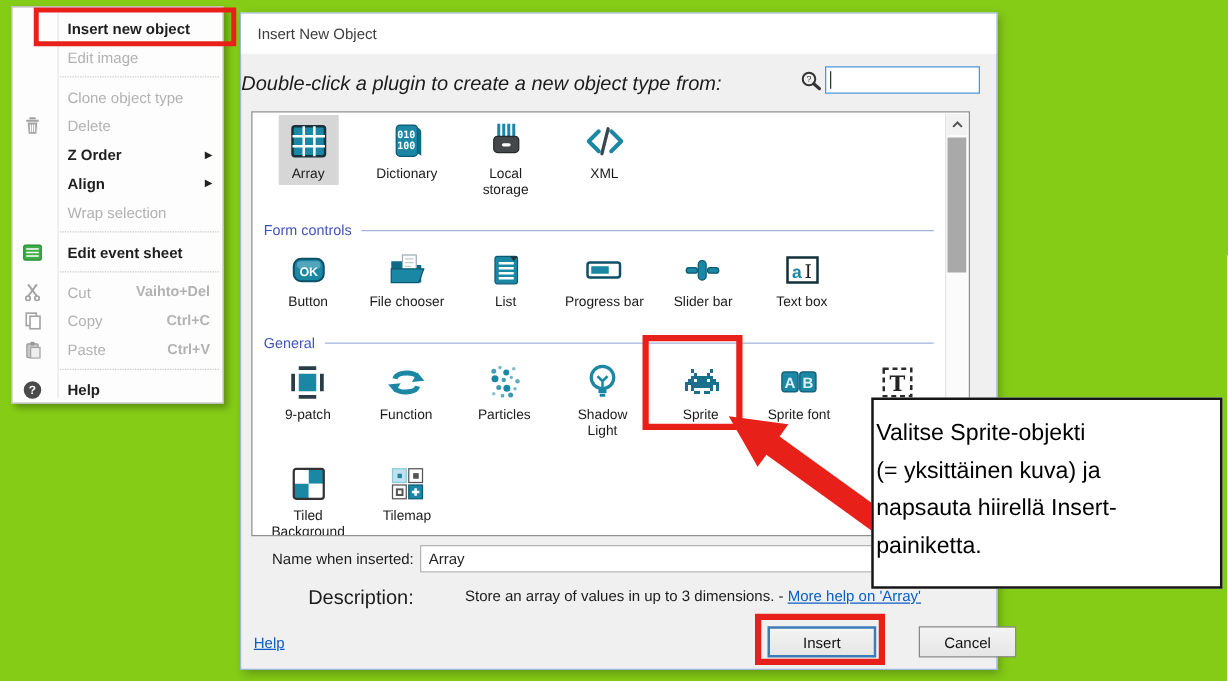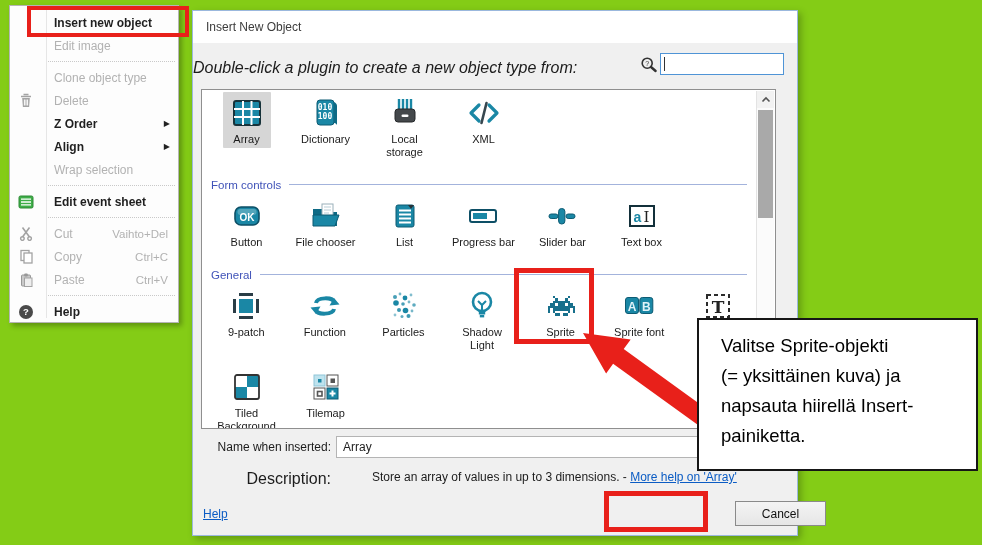--- a/index.html
+++ b/index.html
@@ -7,21 +7,21 @@
   .stage{position:relative;width:982px;height:545px;background:#84cc16;overflow:hidden;}
 
   
   .cmenu{position:absolute;left:9px;top:5px;width:170px;height:318px;background:#fdfdfd;
          border:1px solid #b5b5b5;box-shadow:3px 3px 5px rgba(0,0,0,.28);z-index:10;
          padding-top:5px;box-sizing:border-box;}
   .cmenu .gutterline{position:absolute;left:36px;top:4px;bottom:4px;width:1px;background:#e6e6e6;}
   .mi{position:relative;height:23px;display:flex;align-items:center;font-size:12px;}
   .mi .mico{position:absolute;left:7px;width:18px;height:16px;display:flex;align-items:center;justify-content:center;}
   .mi .mlab{margin-left:44px;}
-  .mi .msc{margin-left:auto;margin-right:10px;font-size:11.5px;}
+  .mi .msc{margin-left:auto;margin-right:10px;font-size:11.5px;font-weight:bold;}
   .mi .msub{margin-left:auto;margin-right:8px;font-family:"DejaVu Sans",sans-serif;font-size:8px;color:#222;}
   .mi.on .mlab{color:#1f1f1f;font-weight:700;}
   .mi.off .mlab,.mi.off .msc{color:#b2b2b2;}
   .msep{border-top:1px dotted #c9c9c9;margin:4px 3px 4px 38px;height:0;}
 
   
   .dialog{position:absolute;left:192px;top:10px;width:606px;height:526px;background:#f0f0f0;
           border:1px solid #9bb8dd;box-shadow:3px 3px 7px rgba(0,0,0,.25);z-index:5;box-sizing:border-box;}
   .d-title{position:absolute;left:0;top:0;right:0;height:32px;background:#fff;color:#3c3c3c;
            font-size:12px;line-height:32px;padding-left:13px;}
@@ -54,30 +54,30 @@
   .name-in{position:absolute;left:143px;top:425px;width:440px;height:22px;border:1px solid #b4b4b4;
            background:#fff;font-size:12px;padding:0 6px;box-sizing:border-box;outline:none;
            font-family:"Liberation Sans",sans-serif;color:#222;}
   .desc-lab{position:absolute;left:0;top:459px;width:138px;text-align:right;font-size:16px;color:#1c1c1c;}
   .desc-txt{position:absolute;left:147px;top:459px;font-size:12px;color:#1c1c1c;margin-left:32px;}
   .desc-txt a,.linkish{color:#0b5cc4;text-decoration:underline;cursor:pointer;}
   .help-link{position:absolute;left:10px;top:496px;font-size:12px;}
   .btn{position:absolute;height:25px;font-size:12px;display:flex;align-items:center;justify-content:center;
        background:linear-gradient(#f4f4f4,#e6e6e6);color:#111;box-sizing:border-box;cursor:pointer;}
   .btn-insert{left:421px;top:490px;width:87px;border:2px solid #3e7cb8;}
-  .btn-cancel{left:542px;top:490px;width:91px;border:1px solid #8a8a8a;}
+  .btn-cancel{left:542px;top:490px;width:78px;border:1px solid #8a8a8a;}
 
   
   .redbox{position:absolute;box-sizing:border-box;border:4px solid #e8201a;z-index:60;}
   .rb-menu{left:27px;top:6px;width:162px;height:31px;}
   .rb-sprite{left:514px;top:268px;width:80px;height:76px;border-width:5px;}
   .rb-insert{left:604px;top:491px;width:104px;height:41px;border-width:5px;}
   .arrow-svg{position:absolute;left:578px;top:325px;z-index:55;}
   .callout{position:absolute;left:697px;top:318px;width:281px;height:153px;background:#fff;
-           border:2px solid #161616;box-sizing:border-box;z-index:58;padding:11px 22px;
+           border:2px solid #161616;box-sizing:border-box;z-index:58;padding:11px 2px;
            font-size:18.5px;line-height:30px;color:#000;white-space:pre-line;}
 </style>
 </head>
 <body>
 
 <div class="stage">
 
   <div class="cmenu">
     <div class="gutterline"></div>
 
@@ -476,20 +476,21 @@
 
     <div class="name-lab">Name when inserted:</div>
     <input class="name-in" type="text" value="Array" style="">
     <div class="desc-lab">Description:</div>
     <div class="desc-txt">
       <span>Store an array of values in up to 3 dimensions. -</span>
       <span class="linkish">More help on 'Array'</span>
     </div>
 
     <span class="help-link linkish">Help</span>
+    <div class="btn btn-insert">Insert</div>
     <div class="btn btn-cancel">Cancel</div>
   </div>
 
   <div class="redbox rb-menu"></div>
   <div class="redbox rb-sprite"></div>
   <div class="redbox rb-insert"></div>
 
   <svg class="arrow-svg" width="160" height="125" viewBox="0 0 160 125">
     <polygon points="5,8 52.7,14.4 45.7,24.1 157.3,104.7 146.7,119.3 35.1,38.7 28.1,48.4" fill="#e8201a"></polygon>
   </svg>

